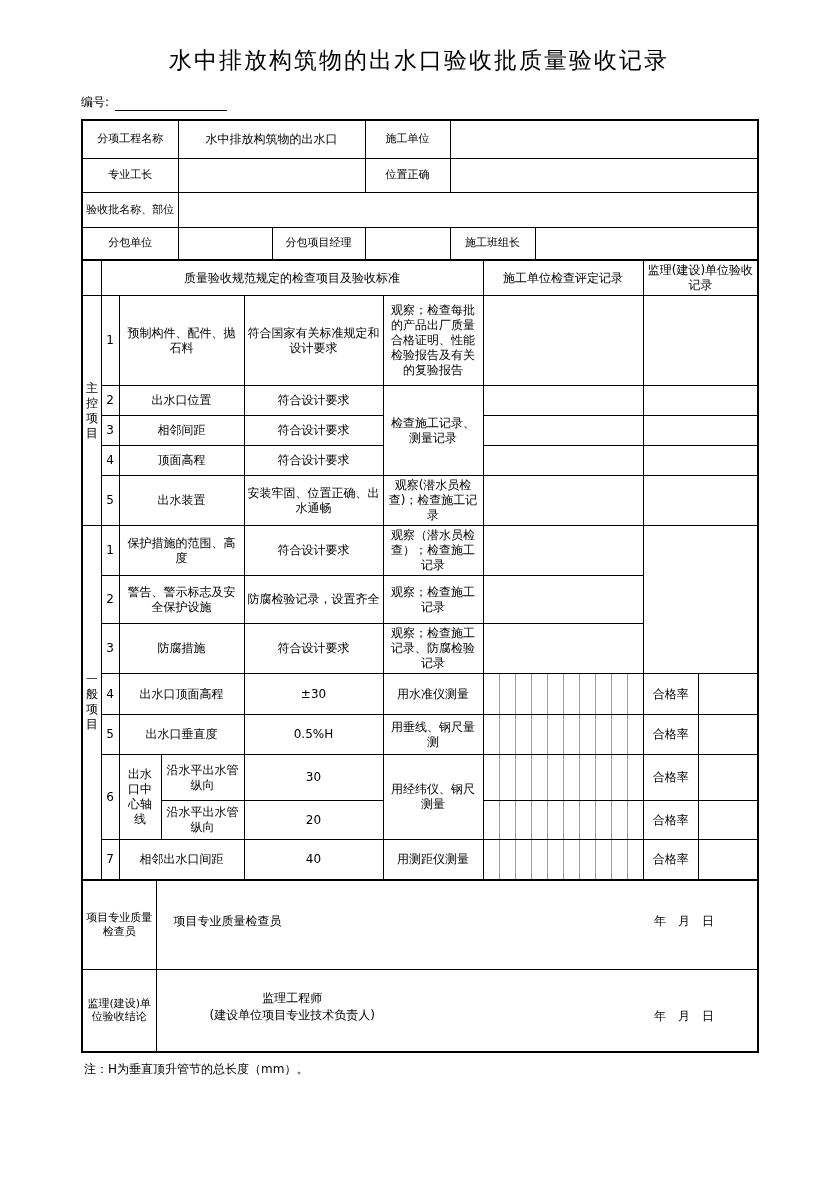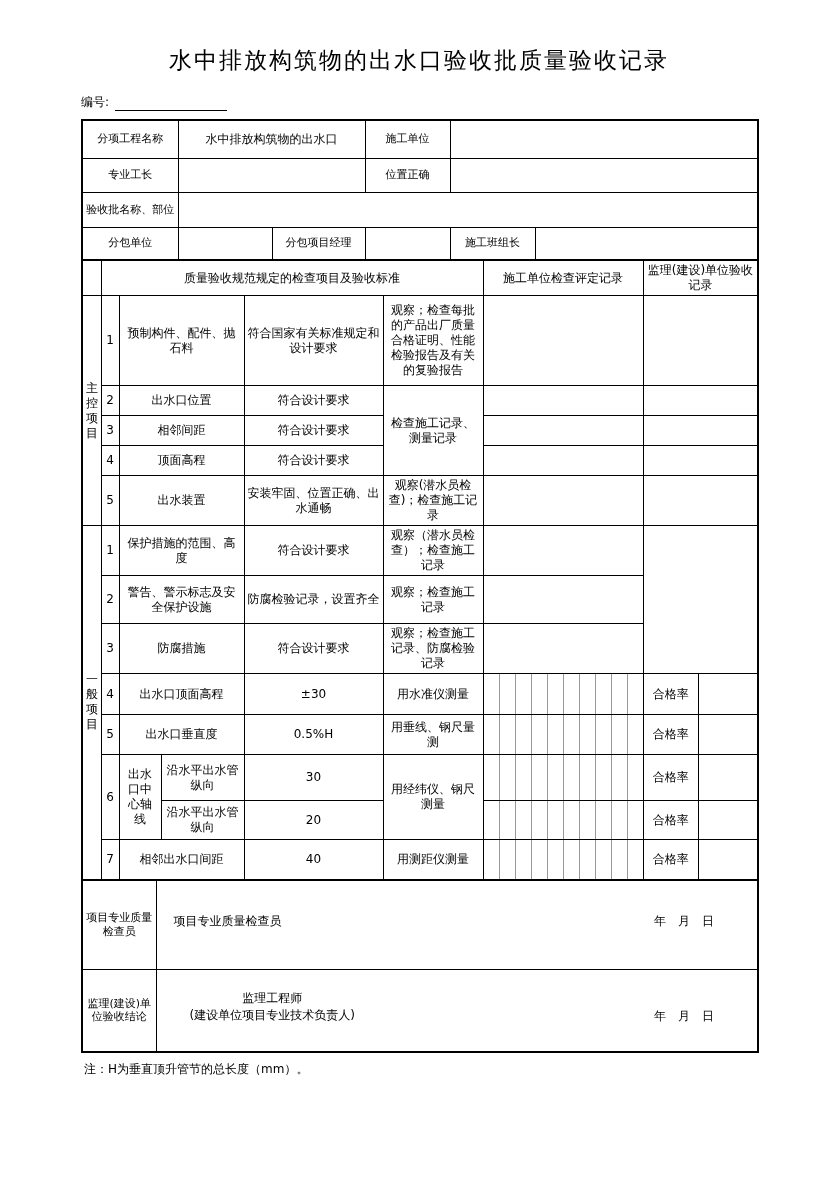--- a/index.html
+++ b/index.html
@@ -41,21 +41,21 @@
     padding:0;
   }
   td.mcell.last { border-right:1px solid #000; }
   .mleft { text-align:left; padding-left:5px; }
   .sig-cell { padding:0; }
   .sig-flex {
     display:flex; align-items:flex-end; justify-content:space-between;
     height:100%; box-sizing:border-box; padding:6px 40px 12px 14px;
   }
   .sig-name { text-align:center; line-height:1.4; }
-  .sig-indent { margin-left:16px; }
+  .sig-indent { margin-left:36px; }
   .footnote { margin:8px 0 0 84px; font-size:12px; text-align:left; }
 </style>
 </head>
 <body>
 
 <div class="sheet">
 
   <div class="title">水中排放构筑物的出水口验收批质量验收记录</div>
 
   <div class="number-row">

